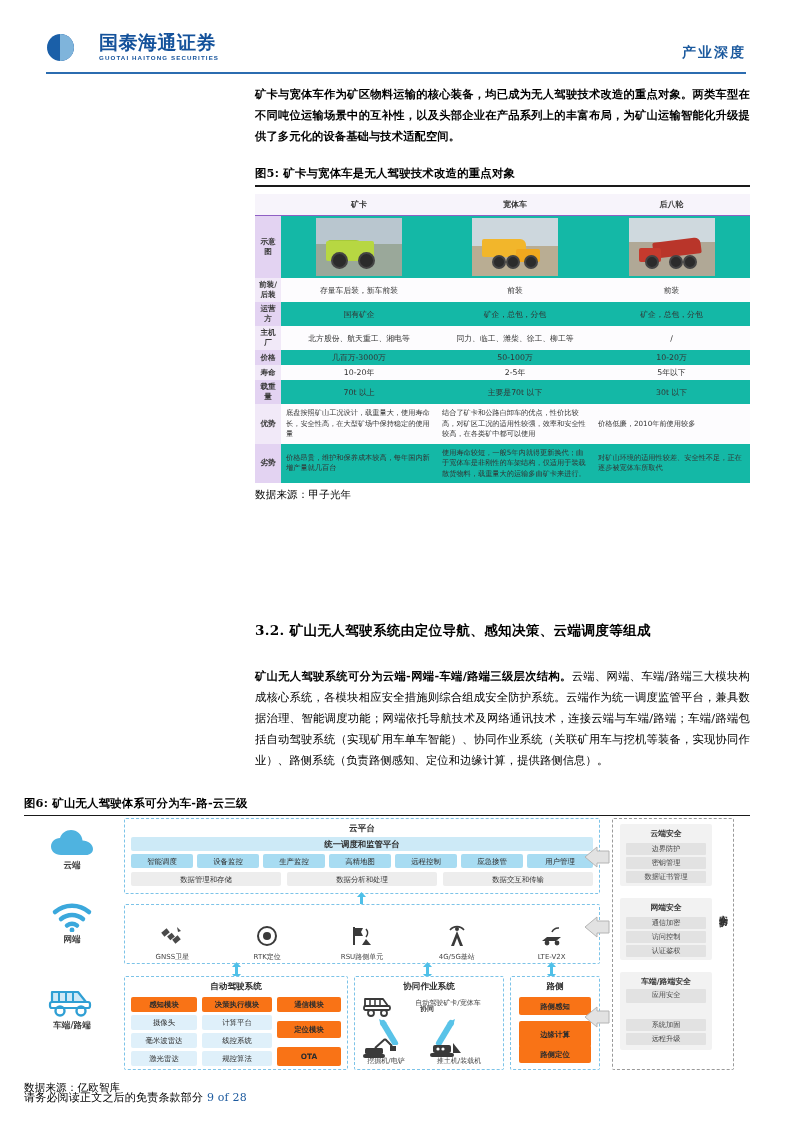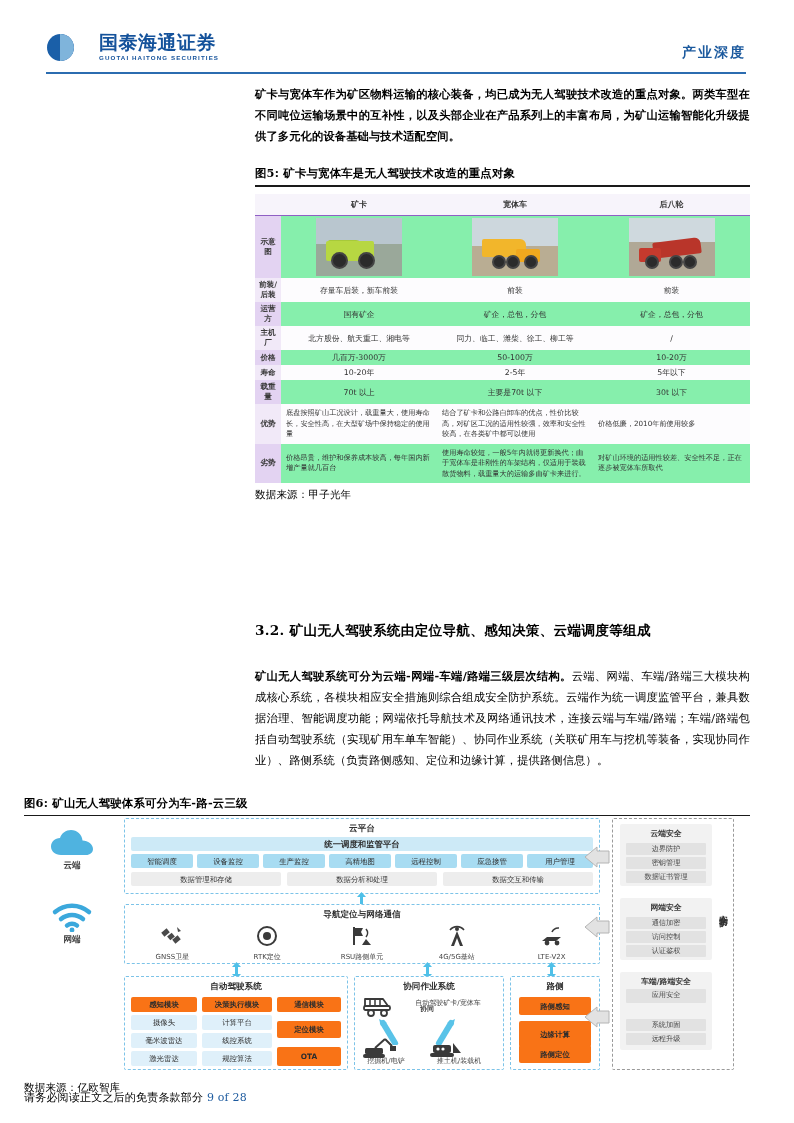--- a/index.html
+++ b/index.html
@@ -50,21 +50,21 @@
     font-family:"DejaVu Sans",sans-serif;}
   table.f5 td,table.f5 th{vertical-align:middle;padding:2px 3px;}
   .f5 .rowlab{
     width:26px;background:#efe6f7;text-align:center;font-size:7.6px;font-weight:bold;
     color:#3a3a3a;line-height:10px;word-break:break-all;
   }
   .f5 .hdr{height:17px;background:#f7f4fb;font-size:8px;font-weight:bold;text-align:center;color:#333;}
   .f5 .hdr.blank{background:#f7f4fb;}
   .f5 .cell{font-size:7.8px;text-align:center;color:#333;line-height:11px;}
   .f5 .cell.just{text-align:left;line-height:10.5px;font-size:7.2px;padding:4px 5px;}
-  .f5 tr.lilac > td{background:#86efac;}
+  .f5 tr.lilac > td{background:#14b8a6;}
   .f5 tr.white > td{background:#fdfcfe;}
   .f5 tr.lilac > td.rowlab{background:#e3d3f2;}
   .f5 tr.white > td.rowlab{background:#f1e9f8;}
   .hdr-underline{border-bottom:1.5px solid #8f5fc4;}
 
   
   .thumb{width:86px;height:58px;margin:0 auto;border:0;position:relative;overflow:hidden;}
   .thumb.t1{background:linear-gradient(#b9c6cf 0 45%,#9aa89a 45% 100%);}
   .thumb.t2{background:linear-gradient(#cdd7dd 0 48%,#b9ad93 48% 100%);}
   .thumb.t3{background:linear-gradient(#cfd9de 0 42%,#b0a896 42% 100%);}
@@ -279,20 +279,30 @@
       </div>
       <div class="rail-item" style="top:86px;">
         <svg class="ic" width="42" height="30" viewBox="0 0 42 30">
           <path d="M4 10a26 26 0 0 1 34 0" stroke="#3ba8dc" stroke-width="4.5" fill="none" stroke-linecap="round"></path>
           <path d="M10 17a17 17 0 0 1 22 0" stroke="#3ba8dc" stroke-width="4.5" fill="none" stroke-linecap="round"></path>
           <path d="M16 23.5a8.5 8.5 0 0 1 10 0" stroke="#3ba8dc" stroke-width="4.5" fill="none" stroke-linecap="round"></path>
           <circle cx="21" cy="28" r="2.4" fill="#3ba8dc"></circle>
         </svg>
         <div class="rail-label">网端</div>
       </div>
+      <div class="rail-item" style="top:168px;">
+        <svg class="ic" width="52" height="34" viewBox="0 0 52 34">
+          <path d="M6 8h26l8 10H6z" fill="#cfe9f7" stroke="#2f9fd4" stroke-width="2.2" stroke-linejoin="round"></path>
+          <path d="M13 9v8M20 9v8M27 9v8" stroke="#2f9fd4" stroke-width="2"></path>
+          <rect x="4" y="18" width="40" height="6" rx="2" fill="none" stroke="#2f9fd4" stroke-width="2.2"></rect>
+          <circle cx="14" cy="27" r="4.5" fill="none" stroke="#2f9fd4" stroke-width="2.4"></circle>
+          <circle cx="35" cy="27" r="4.5" fill="none" stroke="#2f9fd4" stroke-width="2.4"></circle>
+        </svg>
+        <div class="rail-label">车端/路端</div>
+      </div>
     </div>
 
     <div class="lane" style="left:100px;top:2px;width:474px;height:74px;">
       <div class="lane-title" style="margin-top:4px;">云平台</div>
       <div class="band" style="position:absolute;left:6px;top:18px;width:462px;height:14px;">统一调度和监管平台</div>
       <div class="chip" style="position:absolute;left:6px;top:35px;width:62px;height:14px;">智能调度</div>
       <div class="chip" style="position:absolute;left:72px;top:35px;width:62px;height:14px;">设备监控</div>
       <div class="chip" style="position:absolute;left:138px;top:35px;width:62px;height:14px;">生产监控</div>
       <div class="chip" style="position:absolute;left:204px;top:35px;width:62px;height:14px;">高精地图</div>
       <div class="chip" style="position:absolute;left:270px;top:35px;width:62px;height:14px;">远程控制</div>
@@ -301,21 +311,20 @@
       <div class="chip gray" style="position:absolute;left:6px;top:53px;width:150px;height:14px;">数据管理和存储</div>
       <div class="chip gray" style="position:absolute;left:162px;top:53px;width:150px;height:14px;">数据分析和处理</div>
       <div class="chip gray" style="position:absolute;left:318px;top:53px;width:150px;height:14px;">数据交互和传输</div>
     </div>
 
     <svg class="arrow-up" style="left:332px;top:76px;" viewBox="0 0 11 17">
       <path d="M5.5 0 10 5H7v7h3L5.5 17 1 12h3V5H1z" fill="#4fc0e8"></path>
     </svg>
 
     <div class="lane" style="left:100px;top:88px;width:474px;height:58px;">
-      <div class="lane-title" style="margin-top:4px;">导航定位与网络通信</div>
       <div style="position:absolute;left:0;top:20px;width:474px;display:flex;justify-content:space-around;align-items:flex-end;">
         <div style="width:88px;text-align:center;">
           <svg width="26" height="24" viewBox="0 0 26 24">
             <g fill="#4a4a4a">
                 <rect x="3" y="5" width="7" height="5" transform="rotate(-40 6.5 7.5)"></rect>
                 <rect x="14" y="12" width="7" height="5" transform="rotate(-40 17.5 14.5)"></rect>
                 <rect x="9" y="9" width="6" height="5" transform="rotate(-40 12 11.5)"></rect>
                 <path d="M18 2l4 4-3 1z"></path>
               </g>
           </svg>

